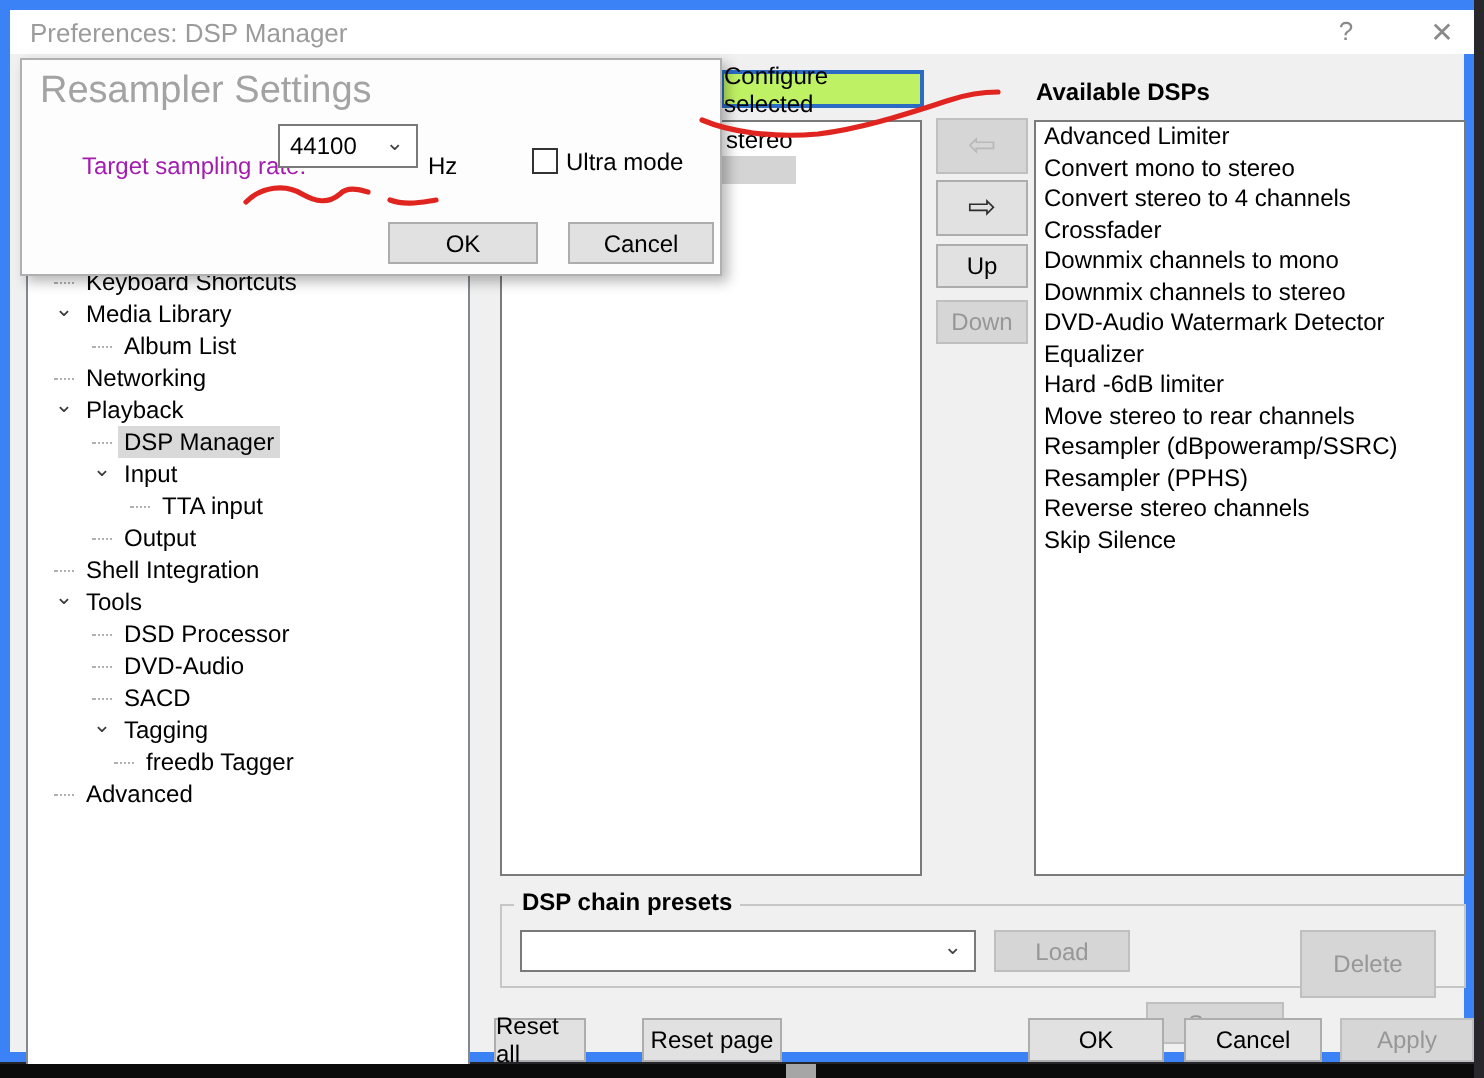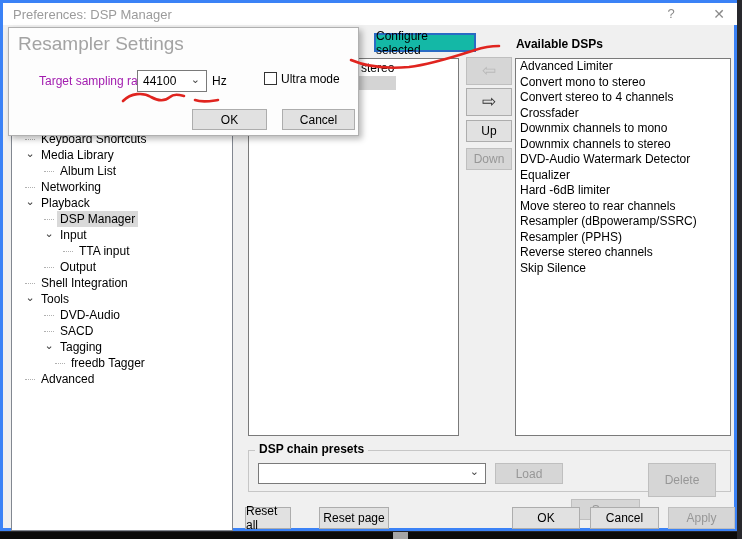--- a/index.html
+++ b/index.html
@@ -1,20 +1,20 @@
 <!DOCTYPE html>
 <html><head>
 <meta charset="utf-8">
 <style>
   html,body{margin:0;padding:0;background:#1e1e22;}
   *{box-sizing:border-box;font-family:"Liberation Sans",sans-serif;}
   #screen{position:relative;width:742px;height:539px;overflow:hidden;background:#26262a;}
 
   
-  #win{position:absolute;left:0;top:0;width:737px;height:531px;background:#f0f0f0;border:3px solid #3b82f6;}
+  #win{position:absolute;left:0;top:0;width:737px;height:531px;background:#f0f0f0;border:5px solid #3b82f6;}
   #titlebar{position:absolute;left:0;top:0;width:735px;height:22px;background:#ffffff;}
   #title{position:absolute;left:10px;top:4px;font-size:13px;color:#9b9b9b;}
   .caption-btn{position:absolute;top:0;height:22px;width:32px;text-align:center;line-height:22px;color:#8a8a8a;font-size:13px;cursor:default;}
   #btn-help{left:652px;}
   #btn-close{left:700px;font-size:14px;}
 
   
   #tree-panel{position:absolute;left:8px;top:28px;width:222px;height:500px;background:#fff;border:1px solid #828790;overflow:hidden;}
   #tree{position:absolute;left:0;top:99px;width:100%;}
   .tree-row{height:16px;display:flex;align-items:center;font-size:12px;color:#000;white-space:nowrap;}
@@ -31,21 +31,21 @@
   .list-item{height:15.5px;line-height:15.5px;font-size:12px;padding-left:4px;color:#000;white-space:nowrap;}
   #avail-label{position:absolute;left:513px;top:34px;font-size:12px;font-weight:bold;color:#000;}
   #active-frag{position:absolute;left:112px;top:2px;font-size:12px;color:#000;}
   #active-selbar{position:absolute;left:2px;top:17px;width:145px;height:14px;background:#d4d4d4;}
 
   
   .btn{position:absolute;background:#e1e1e1;border:1px solid #adadad;font-size:12px;color:#000;display:flex;align-items:center;justify-content:center;cursor:default;}
   .btn.disabled{background:#d6d6d6;border-color:#bfbfbf;color:#979797;}
   .arrow-glyph{font-size:17px;line-height:1;transform:translateY(-1px);}
 
-  #btn-configure{left:371px;top:30px;width:102px;height:19px;background:#14b8a6;border:2px solid #2a6bc4;font-size:12px;}
+  #btn-configure{left:355px;top:30px;width:102px;height:19px;background:#bef264;border:2px solid #2a6bc4;font-size:12px;}
 
   #btn-arrow-left{left:463px;top:54px;width:46px;height:28px;}
   #btn-arrow-right{left:463px;top:85px;width:46px;height:28px;}
   #btn-up{left:463px;top:117px;width:46px;height:22px;}
   #btn-down{left:463px;top:145px;width:46px;height:22px;}
   #btn-arrow-left .arrow-glyph{color:#b9b9b9;}
   #btn-arrow-right .arrow-glyph{color:#2e2e2e;}
 
   
   #presets-group{position:absolute;left:245px;top:447px;width:483px;height:42px;border:1px solid #c6c6c6;}
@@ -61,21 +61,21 @@
   #btn-reset-all{left:242px;top:504px;width:46px;height:22px;}
   #btn-reset-page{left:316px;top:504px;width:70px;height:22px;}
   #btn-ok{left:509px;top:504px;width:68px;height:22px;}
   #btn-cancel{left:587px;top:504px;width:69px;height:22px;}
   #btn-apply{left:665px;top:504px;width:67px;height:22px;}
 
   
   #dialog{position:absolute;left:5px;top:24px;width:351px;height:109px;background:#fdfdfd;border:1px solid #b0b0b0;box-shadow:3px 3px 6px rgba(0,0,0,.28);z-index:10;}
   #dlg-title{position:absolute;left:9px;top:5px;font-size:19px;color:#a3a3a3;}
   #dlg-rate-label{position:absolute;left:30px;top:46px;font-size:12px;color:#a21caf;}
-  #dlg-combo{left:128px;top:42px;width:70px;height:22px;}
+  #dlg-combo{left:128px;top:32px;width:70px;height:22px;}
   #dlg-hz{position:absolute;left:203px;top:46px;font-size:12px;color:#000;}
   #dlg-check{position:absolute;left:255px;top:44px;width:13px;height:13px;background:#fff;border:1px solid #333;}
   #dlg-check-label{position:absolute;left:272px;top:44px;font-size:12px;color:#000;}
   #dlg-ok{left:183px;top:81px;width:75px;height:21px;}
   #dlg-cancel{left:273px;top:81px;width:73px;height:21px;}
 
   
   #annotations{position:absolute;left:0;top:0;width:742px;height:539px;z-index:20;pointer-events:none;}
   #bottom-strip{position:absolute;left:0;top:532px;width:742px;height:7px;background:#0b0b0b;}
   #bottom-notch{position:absolute;left:393px;top:532px;width:15px;height:7px;background:#a6a6a6;}
@@ -146,20 +146,26 @@
           </div>
           <div class="tree-row" style="padding-left: 10px;">
             <span class="dots">
               <i></i>
             </span>
             <span class="tree-label">Shell Integration</span>
           </div>
           <div class="tree-row" style="padding-left: 10px;">
             <span class="chev">⌄</span>
             <span class="tree-label">Tools</span>
+          </div>
+          <div class="tree-row" style="padding-left: 29px;">
+            <span class="dots">
+              <i></i>
+            </span>
+            <span class="tree-label">DSD Processor</span>
           </div>
           <div class="tree-row" style="padding-left: 29px;">
             <span class="dots">
               <i></i>
             </span>
             <span class="tree-label">DVD-Audio</span>
           </div>
           <div class="tree-row" style="padding-left: 29px;">
             <span class="dots">
               <i></i>

